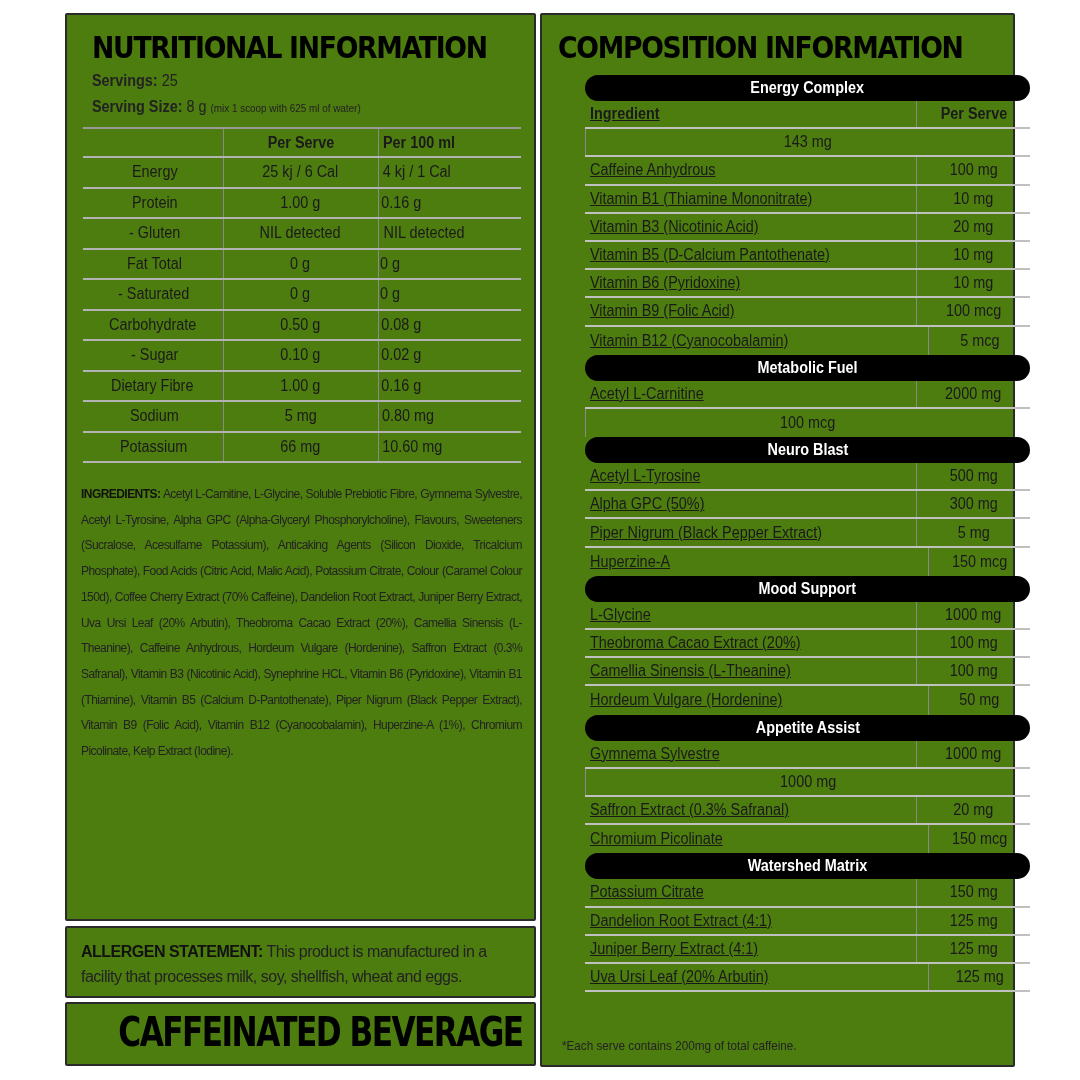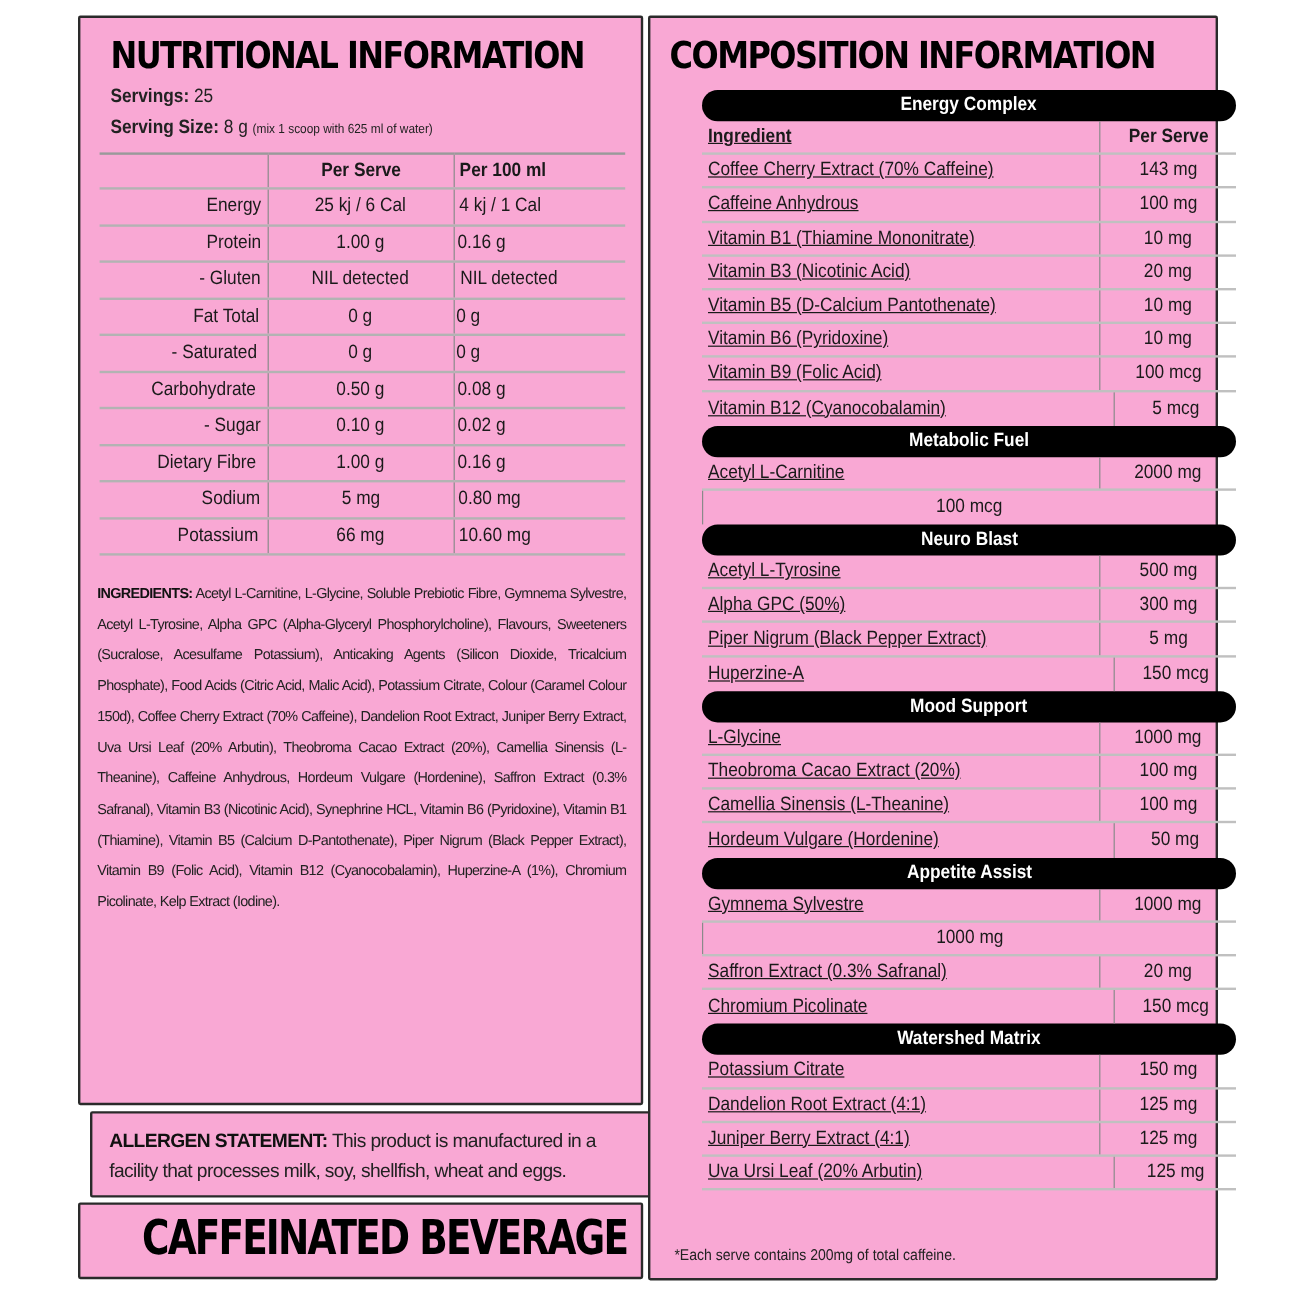--- a/index.html
+++ b/index.html
@@ -1,51 +1,51 @@
 <!DOCTYPE html>
 <html><head>
 <meta charset="utf-8">
 <style>
   * { box-sizing: border-box; margin: 0; padding: 0; }
   html, body { width: 1080px; height: 1080px; background: #ffffff; overflow: hidden; }
   body { position: relative; font-family: "Liberation Sans", sans-serif; color: #1a1a1a; }
 
-  .panel { position: absolute; border: 2px solid #2a2a2a; border-radius: 2px; background: #f9a8d4; }
+  .panel { position: absolute; border: 2px solid #2a2a2a; border-radius: 2px; background: #4d7c0f; }
 
   
   #nutri { left: 65px; top: 13px; width: 471px; height: 908px; }
   .big-title {
     position: absolute; font-family: "DejaVu Sans", sans-serif; font-weight: bold;
     font-size: 31px; letter-spacing: -1.5px; color: #000; transform: scaleX(0.86);
     transform-origin: left center; white-space: nowrap;
   }
   #nutri .big-title { left: 25px; top: 14px; }
   .meta-line { position: absolute; left: 25px; font-size: 16px; transform: scaleX(0.9); transform-origin: left center; white-space: nowrap; color:#222; }
   .meta-line b { font-weight: bold; }
   .meta-line .small { font-size: 11px; }
   #servings { top: 57px; }
   #serving-size { top: 83px; }
 
   table.nt { position: absolute; left: 16px; top: 112px; width: 438px; border-collapse: collapse; font-size: 16px; }
   table.nt th, table.nt td { border-bottom: 2px solid #b3b3b3; height: 30.5px; padding: 0; }
   table.nt thead th { border-top: 2px solid #9a9a9a; font-weight: bold; height: 29px; }
-  table.nt td:first-child, table.nt th:first-child { width: 140px; text-align: right; padding-left: 9px; margin-top: 44px; }
+  table.nt td:first-child, table.nt th:first-child { width: 140px; text-align: center; padding-left: 9px; margin-top: 44px; }
   table.nt td:nth-child(2), table.nt th:nth-child(2) { width: 155px; text-align: center; border-left: 1px solid #8a8a8a; }
   table.nt td:nth-child(3), table.nt th:nth-child(3) { text-align: left; border-left: 1px solid #8a8a8a; }
   table.nt td span, table.nt th span { display: inline-block; transform: scaleX(0.9); white-space: nowrap; }
   table.nt td:first-child span { transform-origin: left center; }
 
   #ingredients {
     position: absolute; left: 14px; top: 467px; width: 441px;
     font-size: 12px; line-height: 25.7px; text-align: justify; color:#222;
     letter-spacing: -0.55px;
   }
   #ingredients b { font-weight: bold; color:#111; }
 
-  #allergen { left: 65px; top: 926px; width: 471px; height: 72px; margin-left: 10px; }
+  #allergen { left: 65px; top: 926px; width: 471px; height: 72px; }
   #allergen p { position: absolute; left: 14px; top: 11px; width: 446px; font-size: 16px; line-height: 25px; color:#222; letter-spacing: -0.5px; }
   #allergen b { font-weight: bold; color:#111; }
 
   #beverage { left: 65px; top: 1002px; width: 471px; height: 64px; }
   #beverage div {
     position: absolute; left: 0; right: 0; top: 5px; text-align: center;
     font-family: "DejaVu Sans", sans-serif; font-weight: bold; font-size: 40px; letter-spacing: -2px;
     color:#000; transform: scaleX(0.78); white-space: nowrap;
   }
 
@@ -169,23 +169,20 @@
         <div class="grp-head"><span>Energy Complex</span></div>
         <div class="crow hdr">
           <div class="nm">
             <span>Ingredient</span>
           </div>
           <div class="vl">
             <span>Per Serve</span>
           </div>
         </div>
         <div class="crow">
-          <div class="nm">
-            <span>Coffee Cherry Extract (70% Caffeine)</span>
-          </div>
           <div class="vl">
             <span>143 mg</span>
           </div>
         </div>
         <div class="crow">
           <div class="nm">
             <span>Caffeine Anhydrous</span>
           </div>
           <div class="vl">
             <span>100 mg</span>

